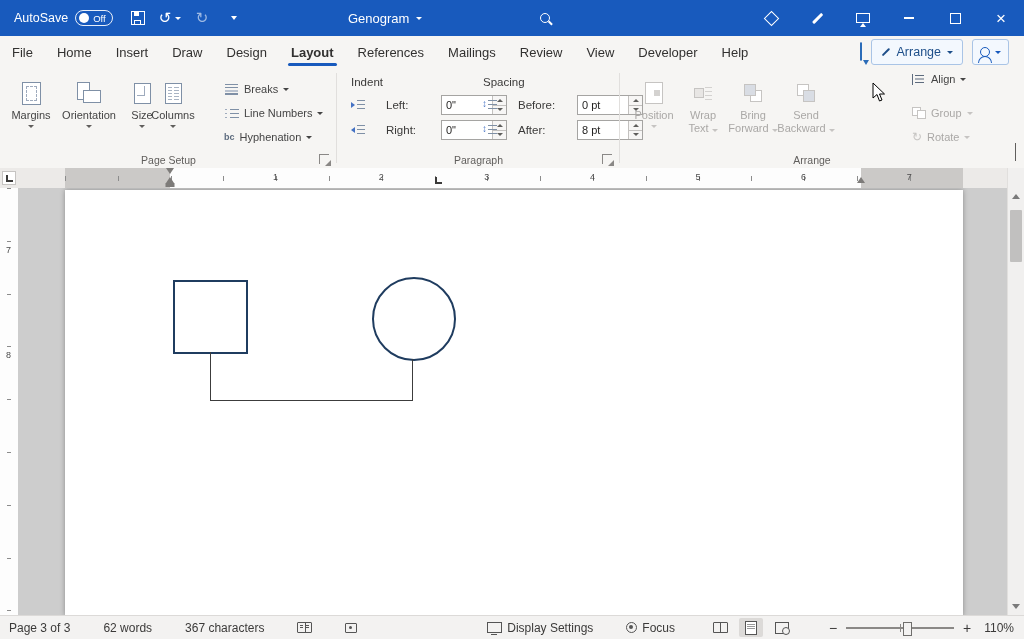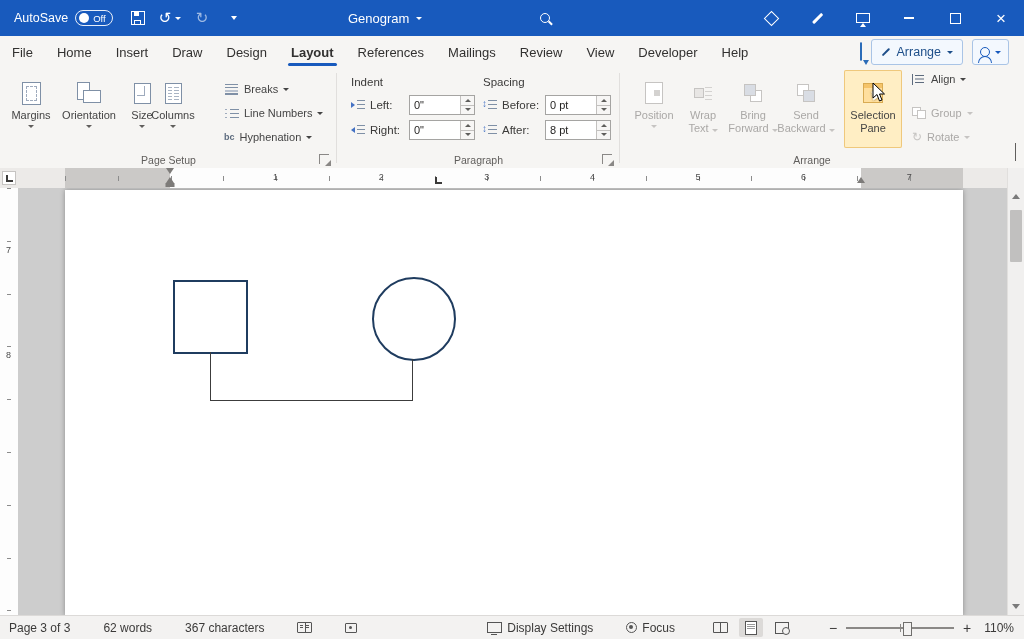--- a/index.html
+++ b/index.html
@@ -102,21 +102,21 @@
   .i-selpane:after{content:"";position:absolute;left:6px;top:6px;width:0;height:0;border-left:4px solid transparent;border-right:4px solid transparent;border-bottom:9px solid #fff;transform:rotate(-35deg);filter:drop-shadow(0 0 1px #7a6430);}
   .i-align{width:13px;height:11px;border-left:1.6px solid #5d6b7e;position:relative;flex:none;}
   .i-align:before{content:"";position:absolute;left:2px;top:1px;width:9px;height:1.5px;background:#5d6b7e;box-shadow:0 3.5px 0 #5d6b7e,0 7px 0 #5d6b7e;}
   .i-grp2{width:14px;height:12px;position:relative;flex:none;}
   .i-grp2:before{content:"";position:absolute;left:0;top:0;width:7px;height:7px;border:1px solid #c6c4c2;background:#fff;}
   .i-grp2:after{content:"";position:absolute;right:0;bottom:0;width:7px;height:7px;border:1px solid #c6c4c2;background:#fff;}
   .i-rot{font-size:12px;color:#c6c4c2;line-height:1;flex:none;}
   .hl{background:#ffeec4;box-shadow:inset 0 0 0 1px #efc87c;}
 
   .heading{font-size:11.5px;color:#3b3a39;margin-bottom:7px;}
-  .pg-row{display:flex;align-items:center;gap:5px;margin-bottom:5px;height:20px;}
+  .pg-row{display:flex;align-items:center;gap:21px;margin-bottom:5px;height:20px;}
   .pg-lbl{font-size:11.5px;color:#3b3a39;width:34px;}
   .pg-lbl.w{width:38px;}
   .num-input{display:flex;width:66px;height:20px;border:1px solid #a5a4a2;background:#fff;box-sizing:border-box;align-items:stretch;}
   .num-val{flex:1;font-size:11px;color:#201f1e;display:flex;align-items:center;padding-left:4px;}
   .spin{width:13px;border-left:1px solid #c3c1bf;display:flex;flex-direction:column;}
   .spin > span{flex:1;display:flex;align-items:center;justify-content:center;background:#f7f6f5;}
   .spin > span:first-child{border-bottom:1px solid #c3c1bf;}
   .tri-u{width:0;height:0;border-left:3px solid transparent;border-right:3px solid transparent;border-bottom:3.5px solid #5f5e5c;}
   .tri-d{width:0;height:0;border-left:3px solid transparent;border-right:3px solid transparent;border-top:3.5px solid #5f5e5c;}
   .chev-up{width:6px;height:6px;border-left:1.6px solid #605e5c;border-top:1.6px solid #605e5c;transform:rotate(45deg);}
@@ -419,27 +419,20 @@
         <span class="lab">Bring</span>
         <span class="lab"><span>Forward</span> <span class="cvd sm" style="color:#c6c4c2;"></span></span>
       </div>
       <div class="rbb disabled" style="left:158px;width:56px;">
         <span class="icn">
             <span class="i-send"></span>
           </span>
         <span class="lab">Send</span>
         <span class="lab"><span>Backward</span> <span class="cvd sm" style="color:#c6c4c2;"></span></span>
       </div>
-      <div class="rbb hl" style="left:224px;width:58px;">
-        <span class="icn">
-            <span class="i-selpane"></span>
-          </span>
-        <span class="lab">Selection</span>
-        <span class="lab">Pane</span>
-      </div>
       <div class="rbs" style="left:288px;top:0;">
         <span class="i-align"></span>
         <span>Align</span>
         <span class="cvd sm"></span>
       </div>
       <div class="rbs disabled" style="left:288px;top:34px;">
         <span class="i-grp2"></span>
         <span>Group</span>
         <span class="cvd sm" style="color:#c6c4c2;"></span>
       </div>

